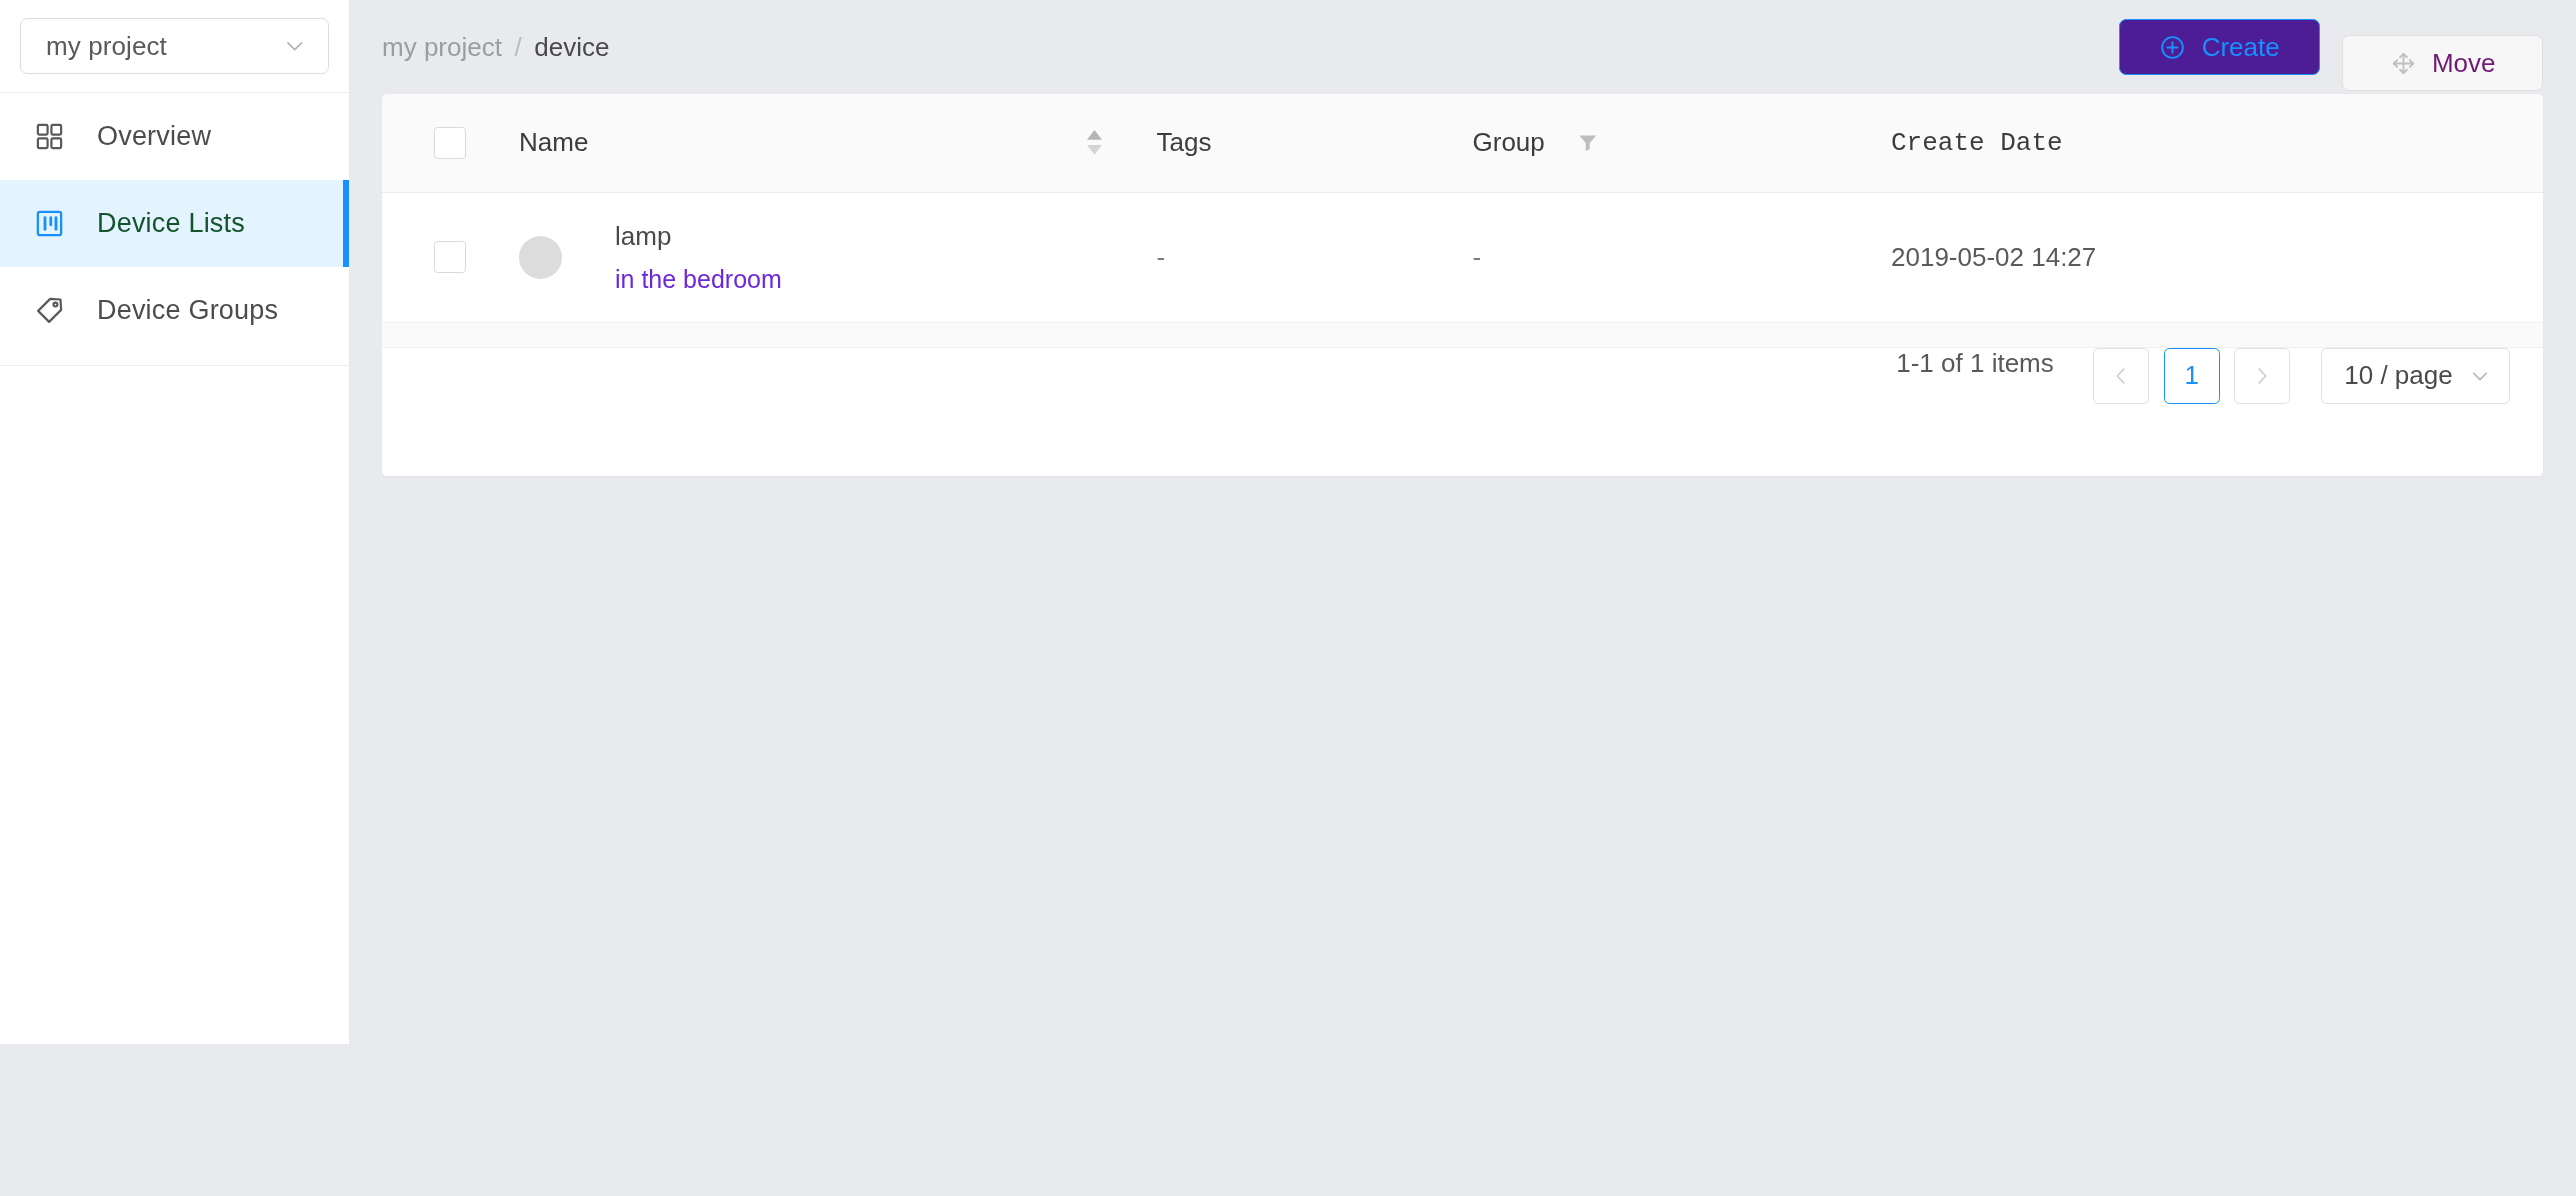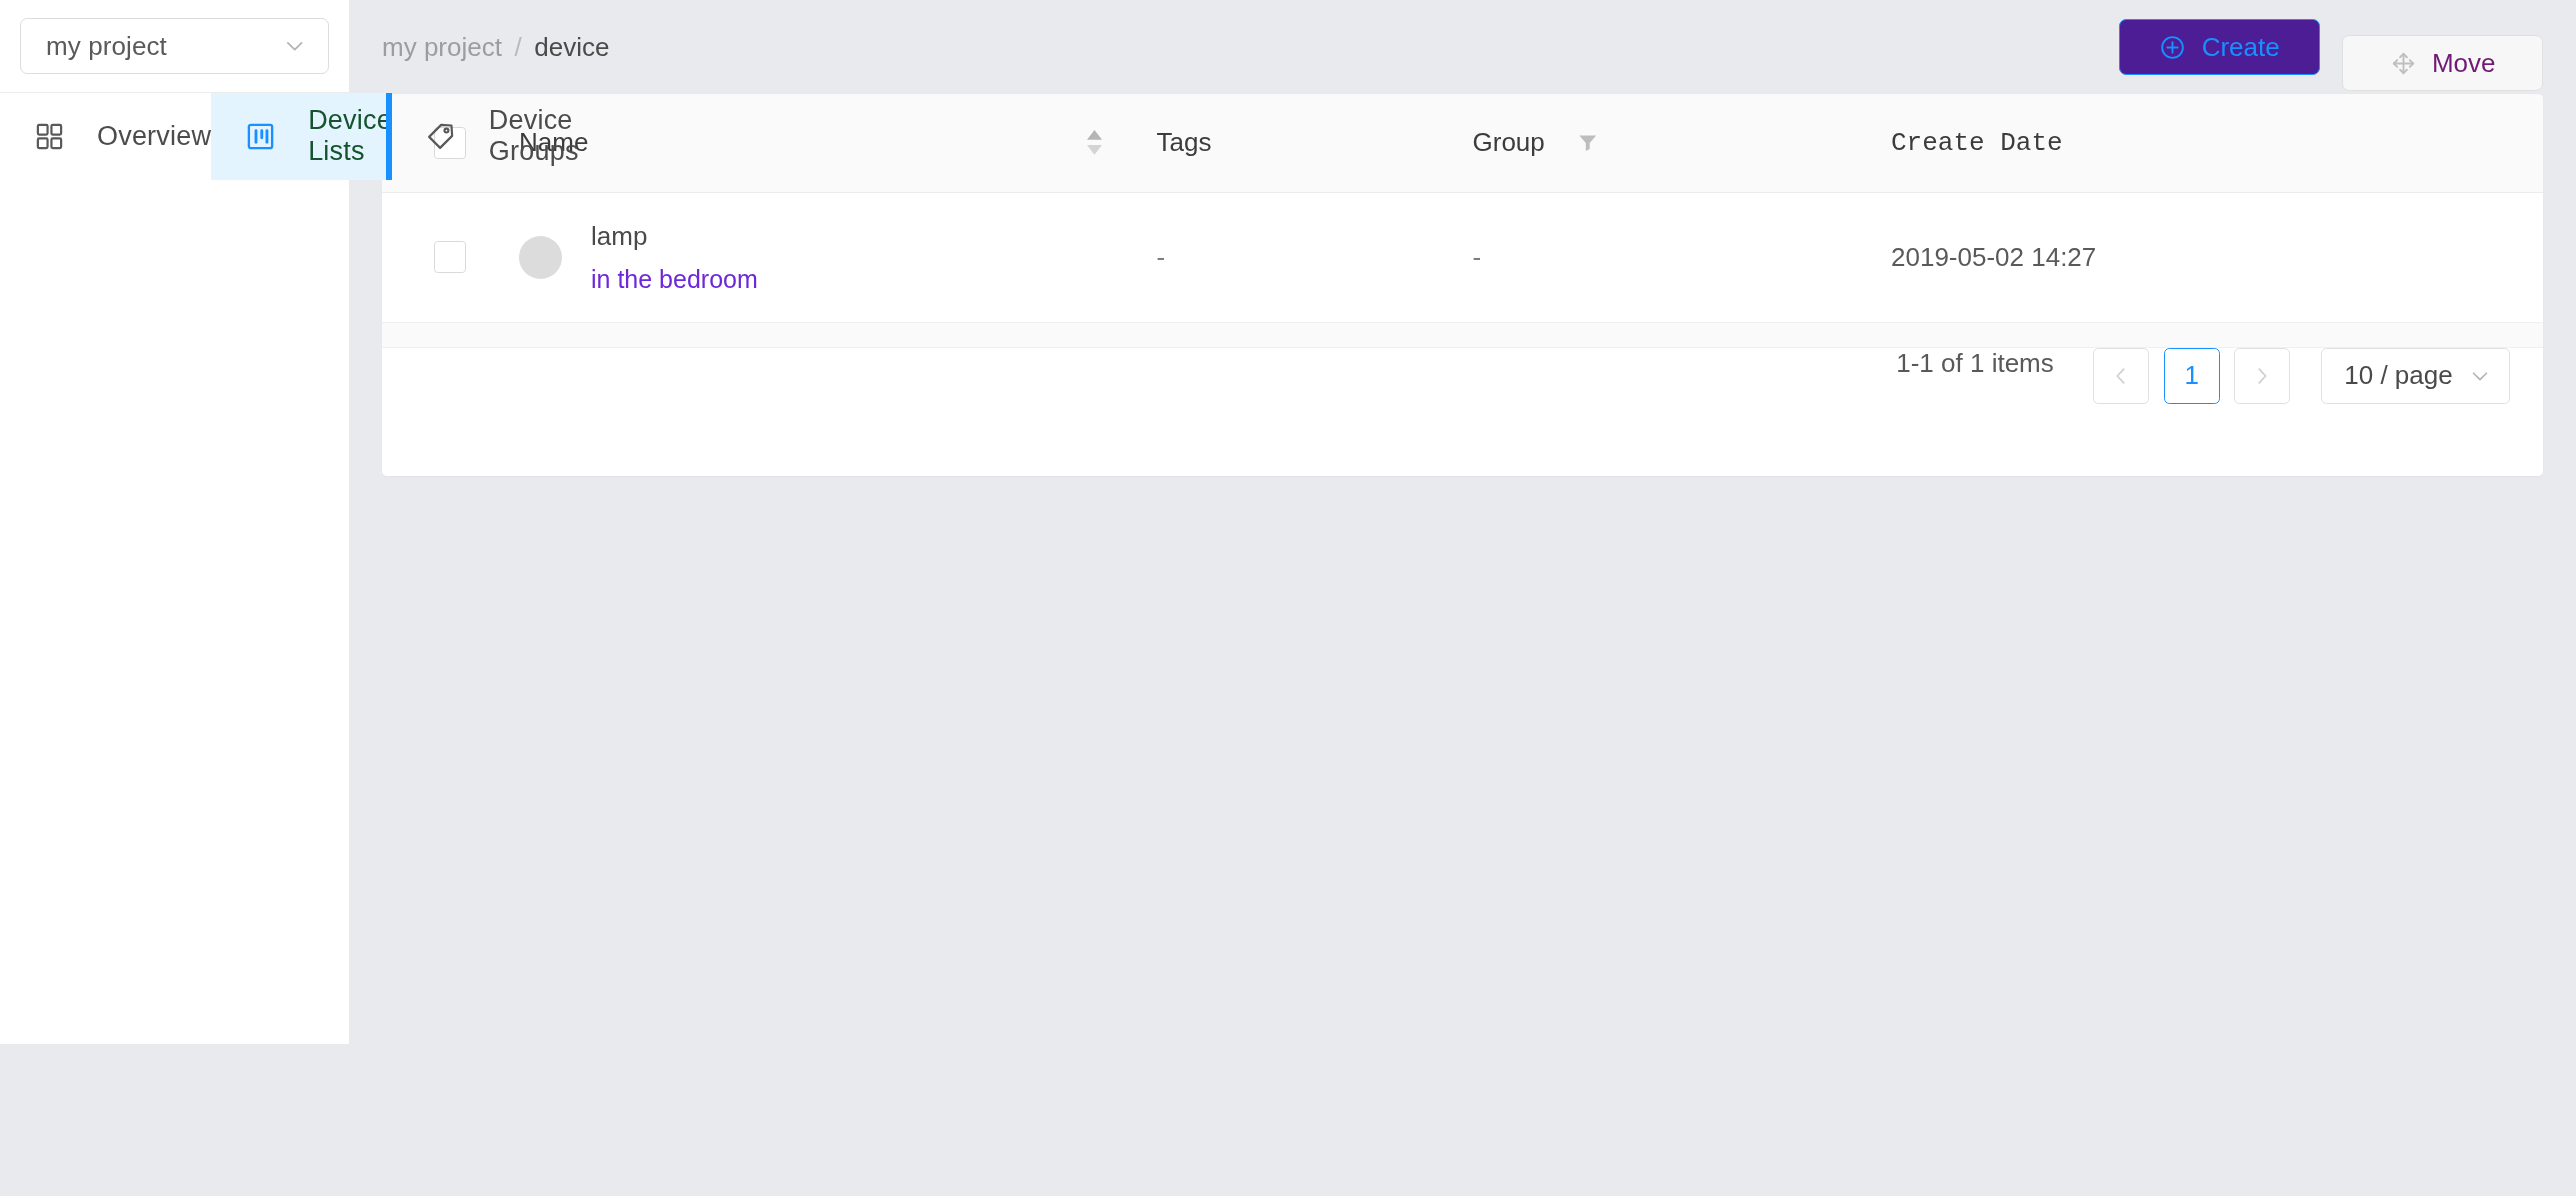--- a/index.html
+++ b/index.html
@@ -66,20 +66,21 @@
   .chev-down svg { display: block; }
 
   .sidebar-divider-top {
     height: 0.9px;
     background: #ececec;
     margin-top: 18px;
   }
 
   .nav {
     display: flex;
+    flex-direction: column;
     padding-top: 0px;
   }
 
   .nav-item {
     height: 87px;
     display: flex;
     align-items: center;
     padding-left: 32px;
     cursor: pointer;
     position: relative;
@@ -274,20 +275,21 @@
 
   .td-inner { display: flex; align-items: center; }
   .td-pad-check { padding-left: 52px; }
   .td-pad-tags  { padding-left: 23.5px; }
   .td-pad-group { padding-left: 23.5px; }
   .td-pad-date  { padding-left: 54px; }
 
   .device-cell {
     display: flex;
     align-items: center;
+    gap: 24px;
   }
 
   .device-avatar {
     width: 43px;
     height: 43px;
     border-radius: 50%;
     background: #dcdcdc;
     flex: none;
   }
 

